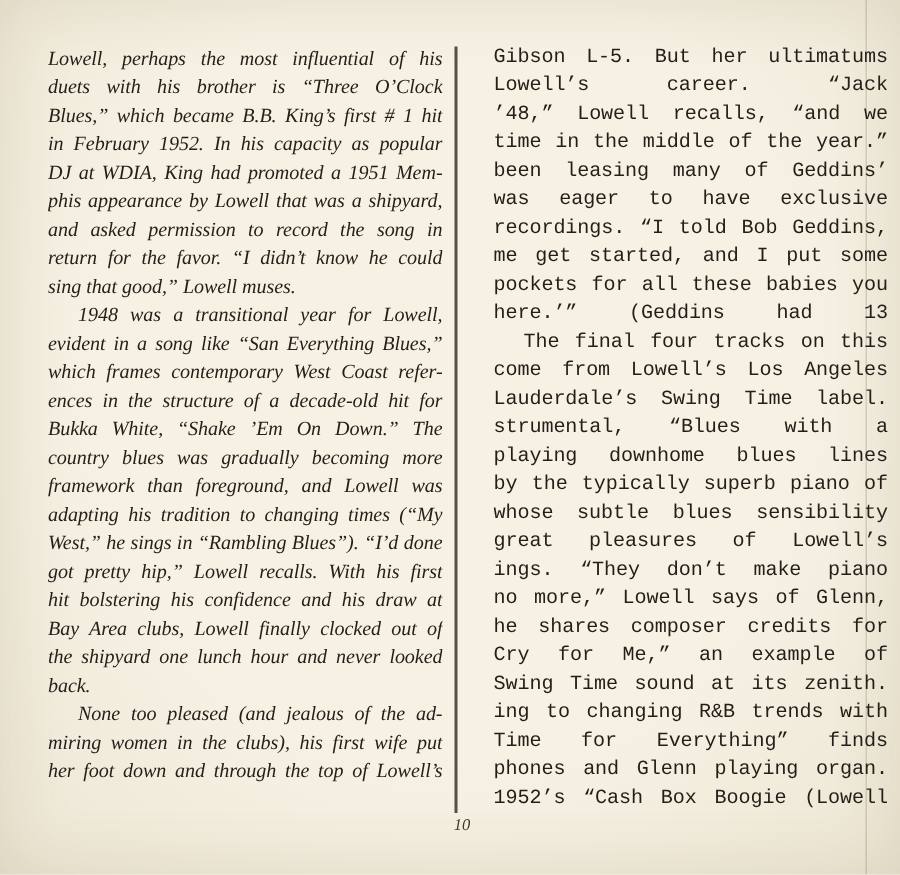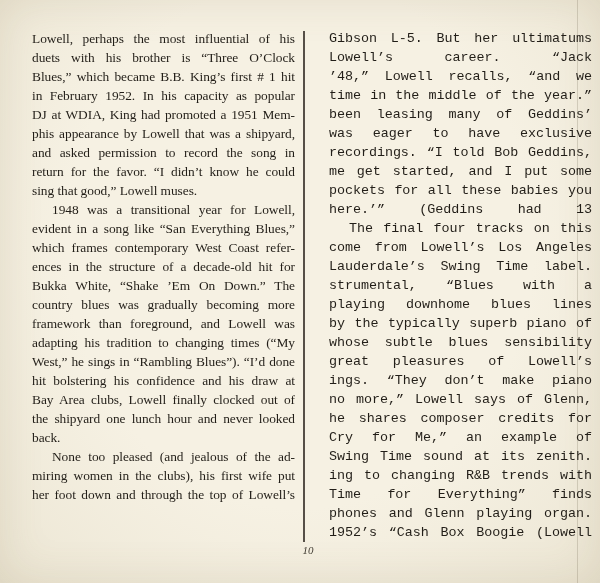--- a/index.html
+++ b/index.html
@@ -18,21 +18,21 @@
     position:absolute;inset:0;
     background:radial-gradient(ellipse at 50% 42%, #f6f1e3 55%, #ece6d4 100%);
     box-shadow:inset 0 0 46px rgba(118,98,58,0.14);
   }
   .text-col{
     position:absolute;top:29px;width:263px;
     color:var(--ink);
     font-size:13.4px;line-height:19px;
     letter-spacing:-0.05px;
   }
-  .col-left{left:32px;}
+  .col-left{left:32px;font-style:italic;}
   .col-right{left:329px;font-family:Liberation Mono, monospace;}
   .line{
     text-align:justify;
     text-align-last:justify;
     height:19px;overflow:hidden;
     hyphens:none;
   }
   .line.flush-last{text-align-last:left;}
   .line.indent{text-indent:20px;}
   .column-divider{
@@ -65,20 +65,21 @@
       <div class="line flush-last">sing that good,” Lowell muses.</div>
       <div class="line indent">1948 was a transitional year for Lowell,</div>
       <div class="line">evident in a song like “San Everything Blues,”</div>
       <div class="line">which frames contemporary West Coast refer-</div>
       <div class="line">ences in the structure of a decade-old hit for</div>
       <div class="line">Bukka White, “Shake ’Em On Down.”  The</div>
       <div class="line">country blues was gradually becoming more</div>
       <div class="line">framework than foreground, and Lowell was</div>
       <div class="line">adapting his tradition to changing times (“My</div>
       <div class="line">West,” he sings in “Rambling Blues”). “I’d done</div>
+      <div class="line">got pretty hip,” Lowell recalls. With his first</div>
       <div class="line">hit bolstering his confidence and his draw at</div>
       <div class="line">Bay Area clubs, Lowell finally clocked out of</div>
       <div class="line">the shipyard one lunch hour and never looked</div>
       <div class="line flush-last">back.</div>
       <div class="line indent">None too pleased (and jealous of the ad-</div>
       <div class="line">miring women in the clubs), his first wife put</div>
       <div class="line">her foot down and through the top of Lowell’s</div>
     </div>
   <div class="column-divider"></div>
   <div class="text-col col-right">

